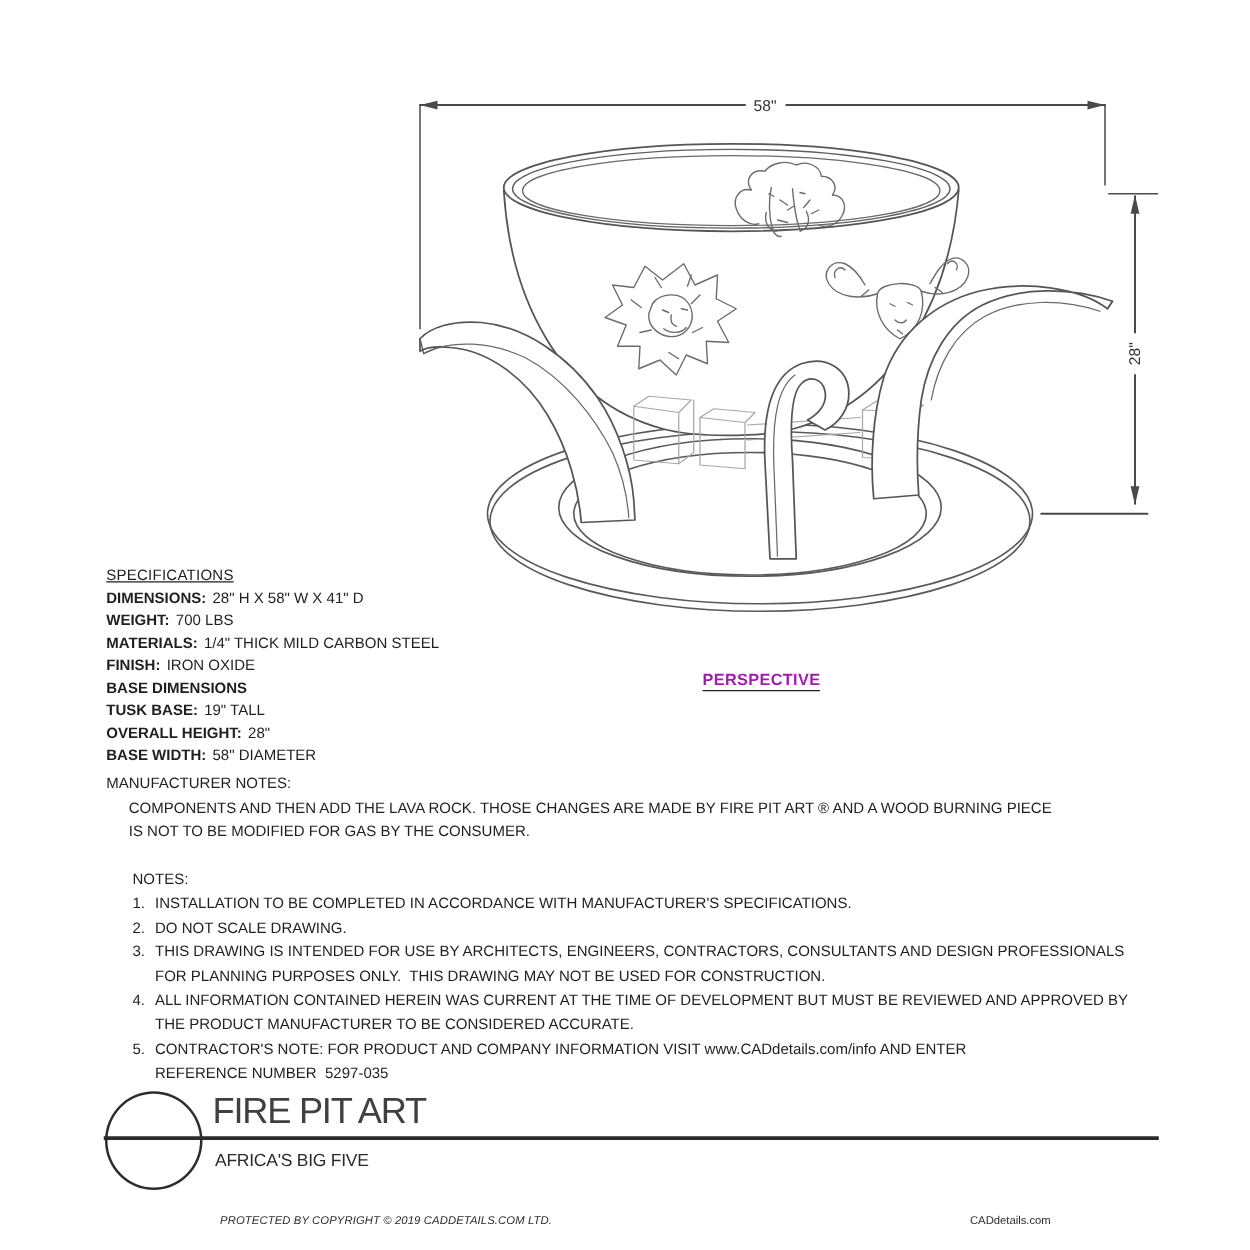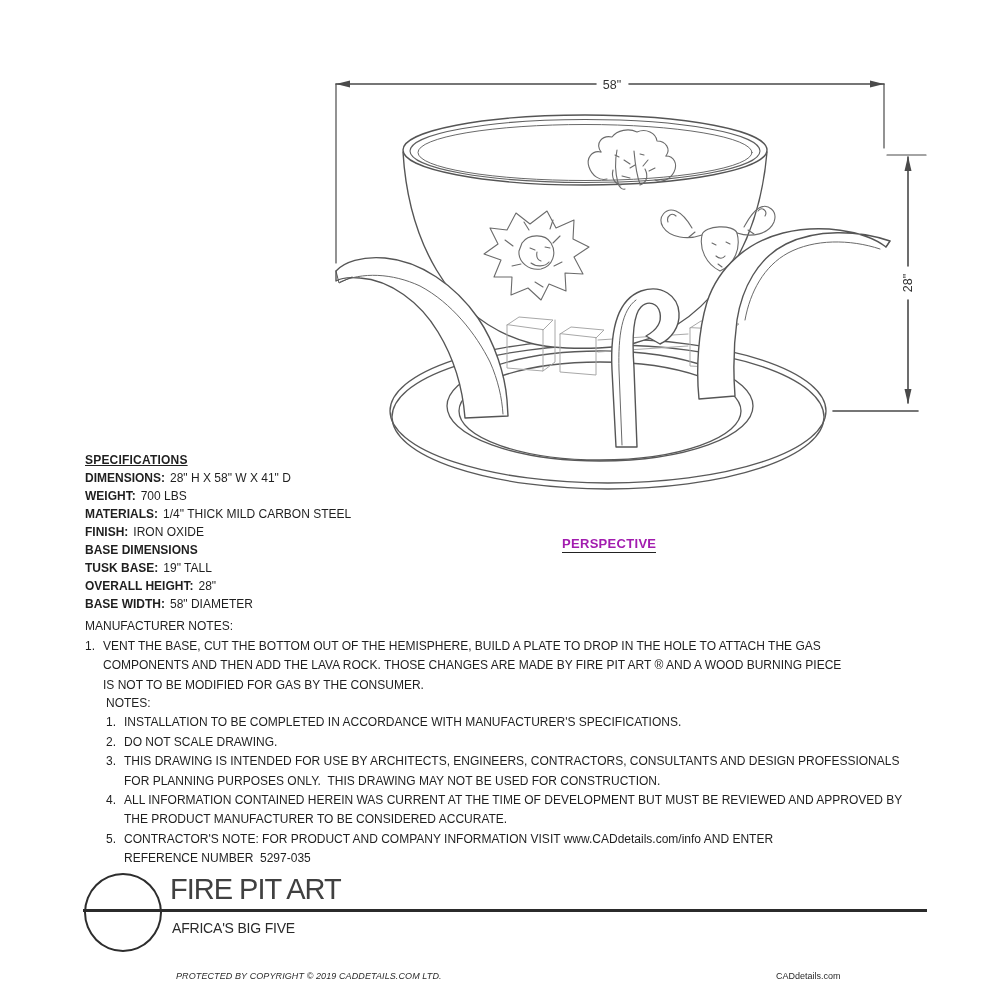--- a/index.html
+++ b/index.html
@@ -8,21 +8,21 @@
     font-family:"Liberation Sans", sans-serif;color:#1f1f1f;overflow:hidden;
   }
   svg{position:absolute;left:0;top:0;}
   .drawing-svg{width:1000px;height:560px;}
   
   .view-label{
     position:absolute;left:562px;top:536px;font-size:13px;letter-spacing:.3px;
     border-bottom:1.5px solid #222;padding-bottom:1px;color:#a21caf;white-space:pre;font-weight:bold;
   }
   .specs{position:absolute;left:85px;top:451px;font-size:12px;line-height:18px;white-space:nowrap;}
-  .spec-heading{font-weight:bold;text-decoration:underline;letter-spacing:.2px;}
+  .spec-heading{font-weight:normal;text-decoration:underline;letter-spacing:.2px;}
   .spec-label{font-weight:bold;margin-right:5px;}
   .spec-value{font-weight:normal;}
   .mfr-notes{position:absolute;left:85px;top:617px;font-size:12px;line-height:19.5px;white-space:nowrap;}
   .notes{position:absolute;left:85px;top:694px;font-size:12px;line-height:19.4px;white-space:nowrap;margin-left:21px;}
   .note-line{white-space:pre;}
   .note-line.cont{padding-left:18px;}
   .note-num{display:inline-block;width:18px;white-space:pre;}
   
   .tb-circle{
     position:absolute;left:84px;top:873px;width:74px;height:75px;
@@ -141,21 +141,20 @@
     <div><span class="spec-label">MATERIALS:</span><span class="spec-value">1/4" THICK MILD CARBON STEEL</span></div>
     <div><span class="spec-label">FINISH:</span><span class="spec-value">IRON OXIDE</span></div>
     <div><span class="spec-label">BASE DIMENSIONS</span><span class="spec-value"></span></div>
     <div><span class="spec-label">TUSK BASE:</span><span class="spec-value">19" TALL</span></div>
     <div><span class="spec-label">OVERALL HEIGHT:</span><span class="spec-value">28"</span></div>
     <div><span class="spec-label">BASE WIDTH:</span><span class="spec-value">58" DIAMETER</span></div>
   </div>
 
   <div class="mfr-notes">
     <div class="note-line">MANUFACTURER NOTES:</div>
-    <div class="note-line"><span class="note-num">1.</span><span>VENT THE BASE, CUT THE BOTTOM OUT OF THE HEMISPHERE, BUILD A PLATE TO DROP IN THE HOLE TO ATTACH THE GAS</span></div>
     <div class="note-line cont"><span>COMPONENTS AND THEN ADD THE LAVA ROCK. THOSE CHANGES ARE MADE BY FIRE PIT ART ® AND A WOOD BURNING PIECE</span></div>
     <div class="note-line cont"><span>IS NOT TO BE MODIFIED FOR GAS BY THE CONSUMER.</span></div>
   </div>
 
   <div class="notes">
     <div class="note-line">NOTES:</div>
     <div class="note-line"><span class="note-num">1.</span><span>INSTALLATION TO BE COMPLETED IN ACCORDANCE WITH MANUFACTURER'S SPECIFICATIONS.</span></div>
     <div class="note-line"><span class="note-num">2.</span><span>DO NOT SCALE DRAWING.</span></div>
     <div class="note-line"><span class="note-num">3.</span><span>THIS DRAWING IS INTENDED FOR USE BY ARCHITECTS, ENGINEERS, CONTRACTORS, CONSULTANTS AND DESIGN PROFESSIONALS</span></div>
     <div class="note-line cont"><span>FOR PLANNING PURPOSES ONLY.  THIS DRAWING MAY NOT BE USED FOR CONSTRUCTION.</span></div>

